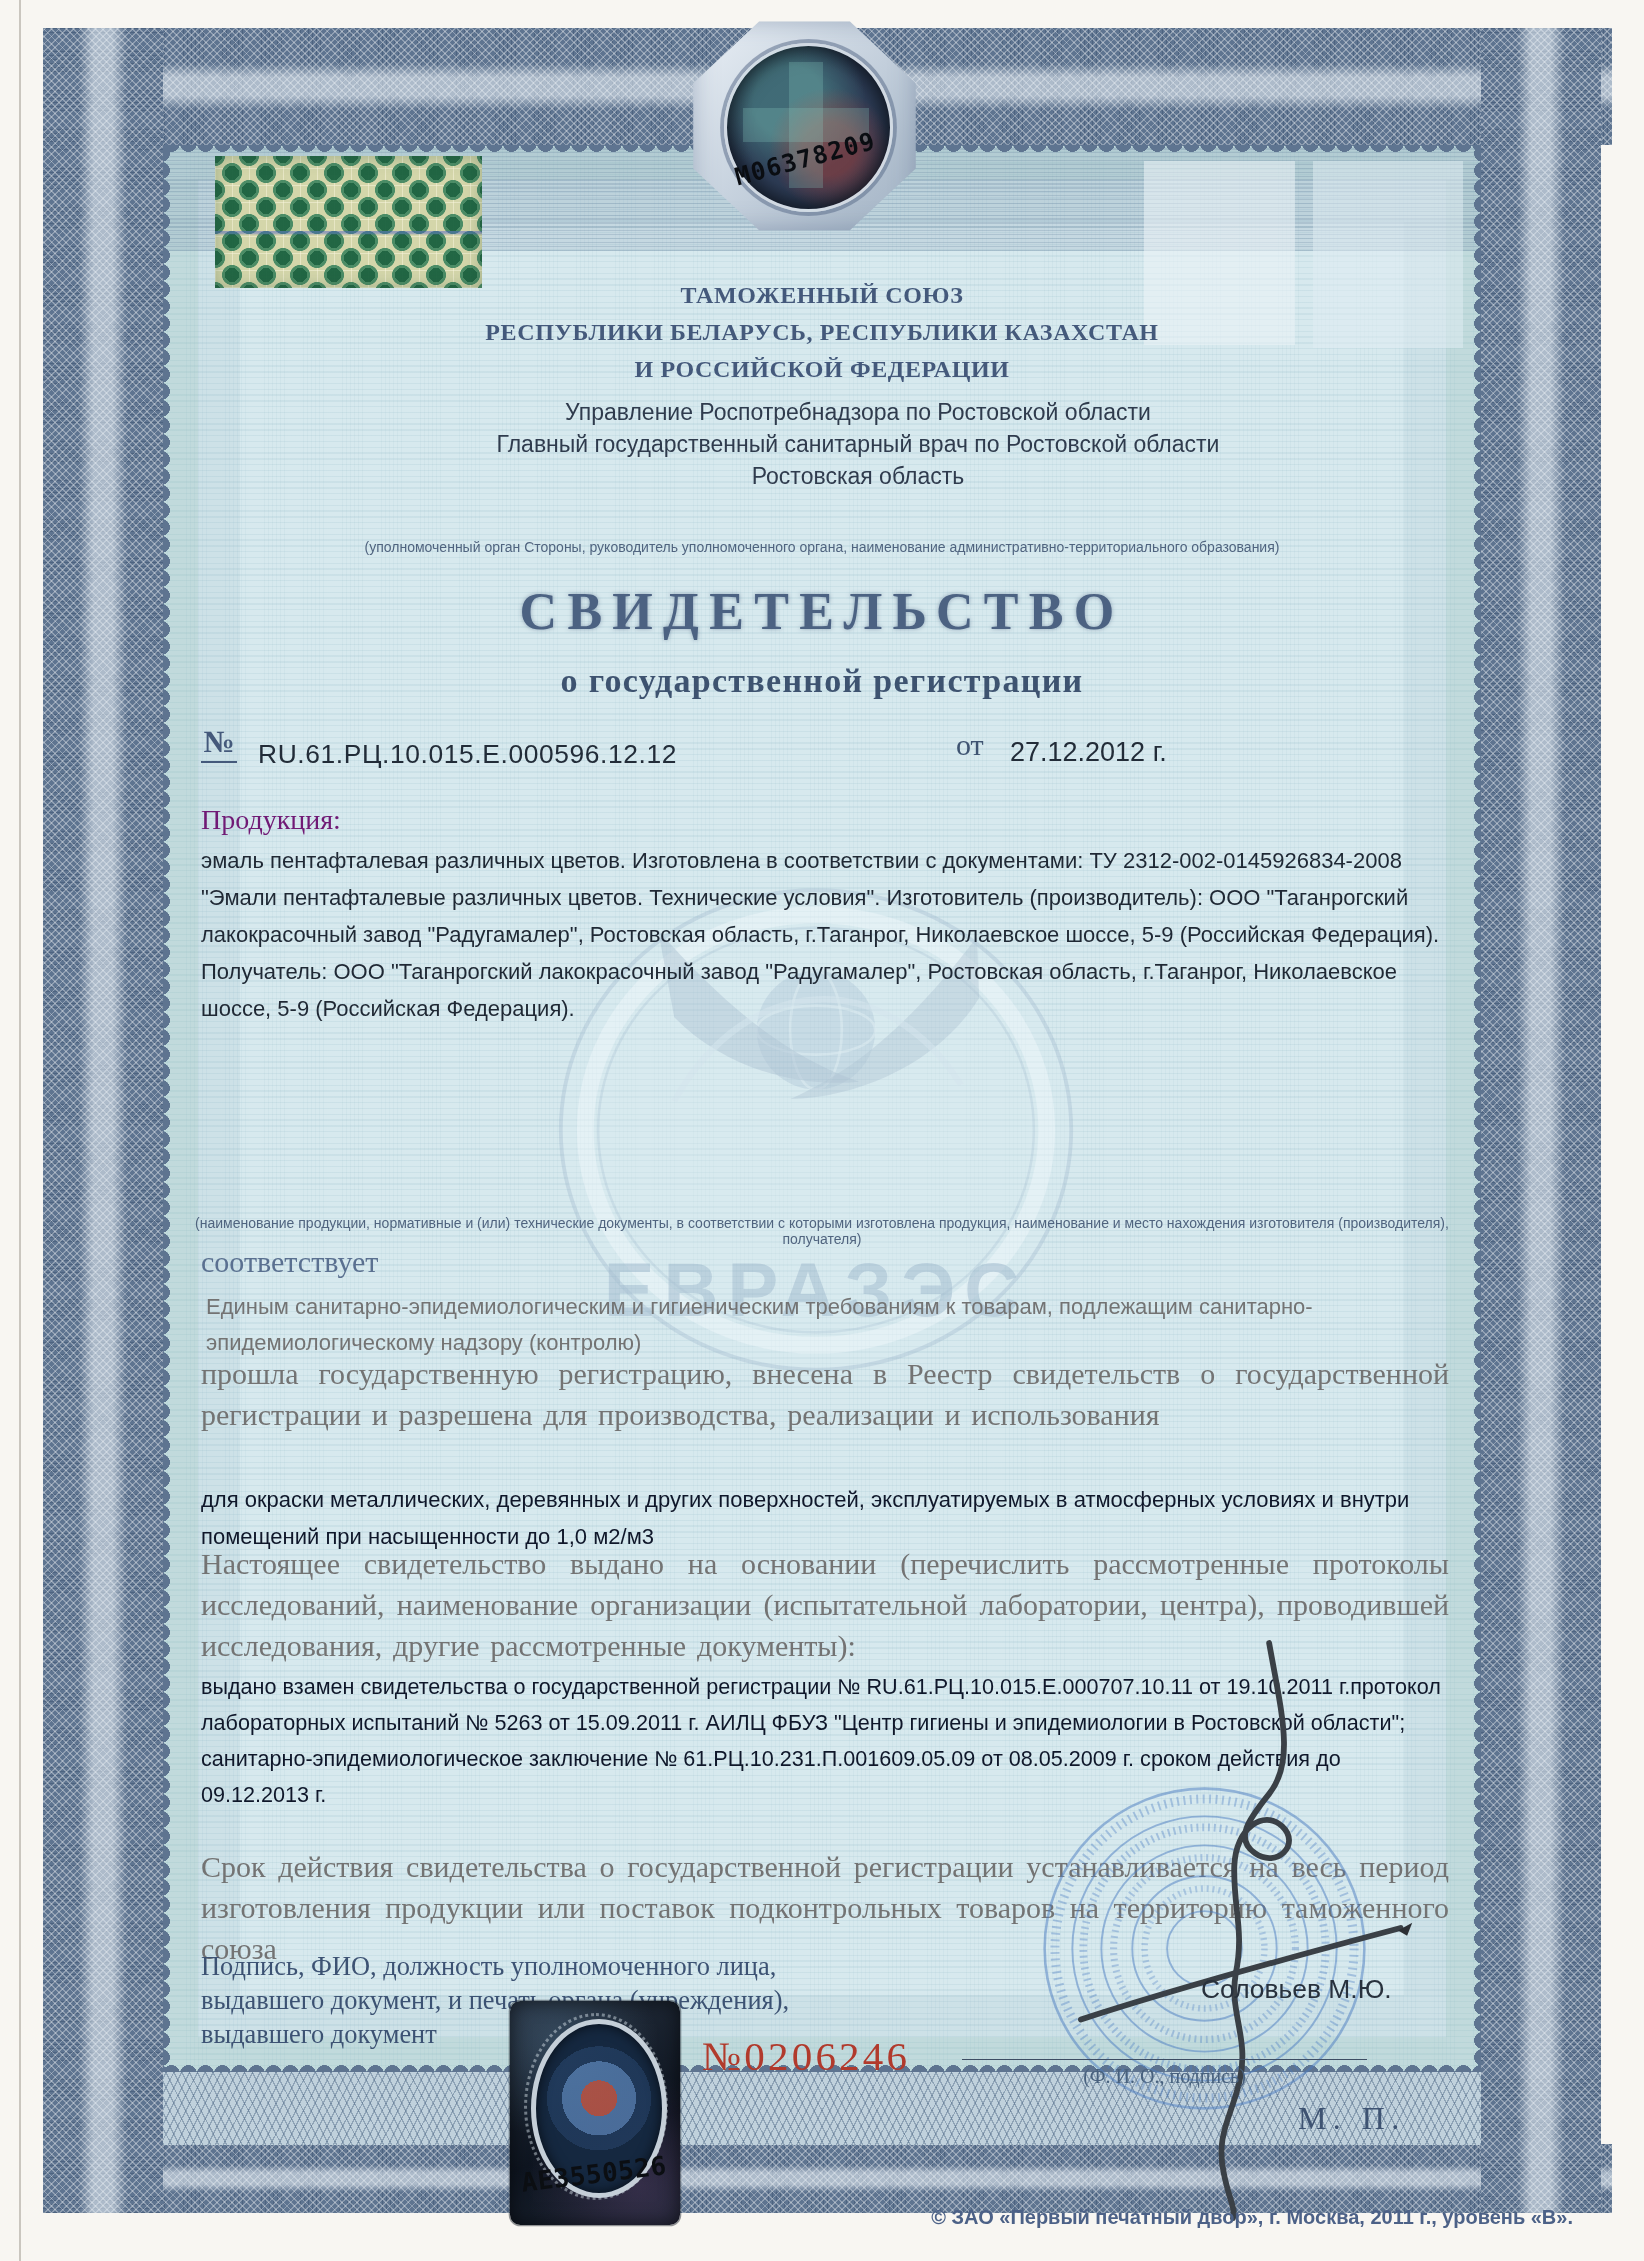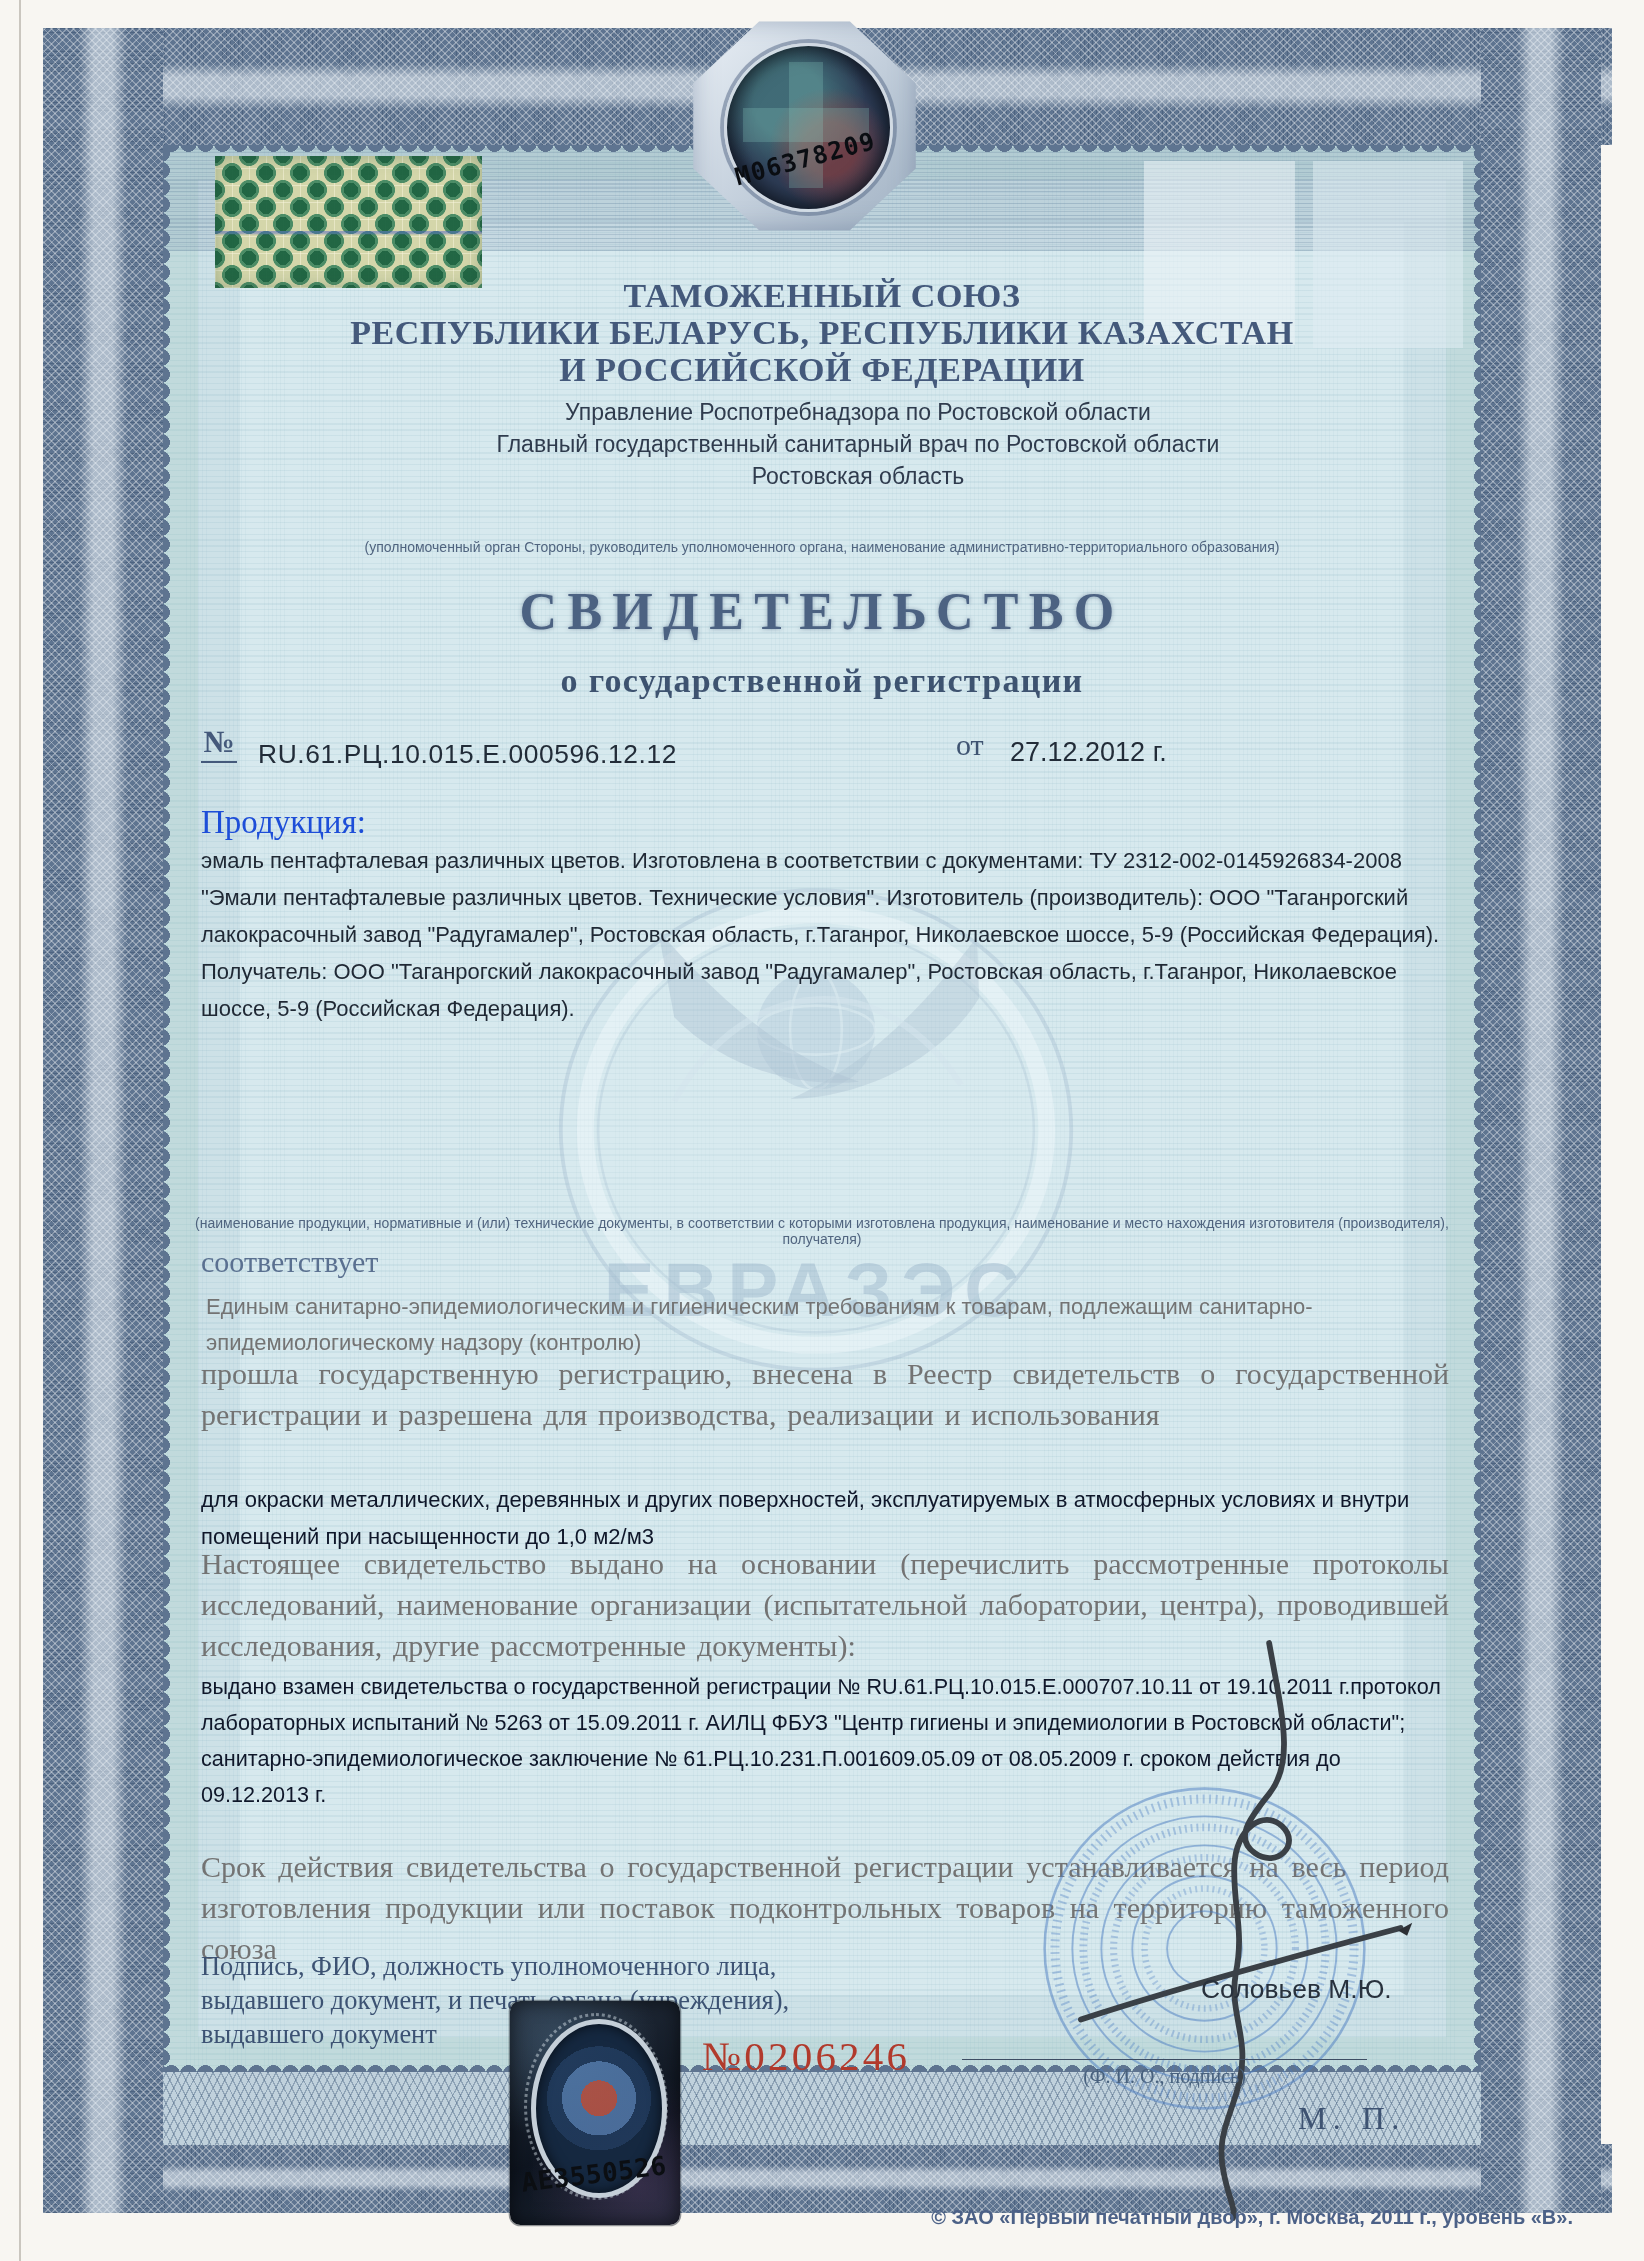--- a/index.html
+++ b/index.html
@@ -62,35 +62,35 @@
        radial-gradient(circle at 17px 17px, rgba(24,96,62,.95) 0 7px, rgba(60,132,94,.9) 7px 9.7px, rgba(0,0,0,0) 10.3px),
        repeating-linear-gradient(0deg, rgba(246,243,218,.55) 0 1.3px, transparent 1.3px 17px),
        repeating-linear-gradient(90deg, rgba(246,243,218,.55) 0 1.3px, transparent 1.3px 17px);
      background-size:100% 100%,34px 34px,34px 34px,100% 100%,100% 100%;
      background-position:0 0,0 0,17px 17px,0 0,0 0;
      box-shadow:inset 0 0 17px rgba(40,80,60,.35);}
 
   .patch{position:absolute;}
   .center{text-align:center;}
   .union{position:absolute;left:161px;width:1322px;top:277px;font-family:"Liberation Serif",serif;
-     font-weight:bold;font-size:34px;line-height:37px;color:#44597b;letter-spacing:0.6px;}
+     font-weight:bold;font-size:24px;line-height:37px;color:#44597b;letter-spacing:0.6px;}
   .authority{position:absolute;left:161px;width:1322px;top:396px;font-size:23px;line-height:32px;color:#2f3b4d;margin-left:36px;}
   .cap{position:absolute;left:161px;width:1322px;color:#50647f;}
   .cap1{top:539px;font-size:14px;}
   .cap2{top:1215px;font-size:14px;}
   .big-title{position:absolute;left:161px;width:1322px;top:582px;font-family:"Liberation Serif",serif;
      font-weight:bold;font-size:52px;letter-spacing:10.3px;color:#4c6282;text-shadow:0 0 4.5px rgba(76,98,130,.5);}
   .sub-title{position:absolute;left:161px;width:1322px;top:662px;font-family:"Liberation Serif",serif;
      font-weight:bold;font-size:34px;letter-spacing:1.3px;color:#3e5370;}
   .no-sign{position:absolute;left:201px;top:724px;font-family:"Liberation Serif",serif;font-size:31px;
      font-weight:bold;color:#44597b;border-bottom:2.6px solid #44597b;padding:0 2.6px 1.3px 2.6px;}
   .no-value{position:absolute;left:258px;top:739px;font-size:26.4px;color:#222c38;letter-spacing:0.6px;}
   .from-label{position:absolute;left:956px;top:728px;font-family:"Liberation Serif",serif;font-size:30px;color:#3f5472;}
   .from-date{position:absolute;left:1010px;top:737px;font-size:27px;color:#222c38;}
-  .prod-label{position:absolute;left:201px;top:804px;font-family:"Liberation Serif",serif;font-size:33px;color:#1d4ed8;}
+  .prod-label{position:absolute;left:201px;top:804px;font-family:"Liberation Serif",serif;font-size:28px;color:#701a75;}
   .prod-text{position:absolute;left:201px;top:842px;width:1248px;font-size:22px;line-height:37px;color:#1f2834;}
   .lead-word{position:absolute;left:201px;top:1245px;font-family:"Liberation Serif",serif;font-size:30px;color:#5a7090;}
   .conf-text{position:absolute;left:206px;top:1289px;width:1225px;font-size:22px;line-height:36px;color:#737373;}
   .serif-par{position:absolute;left:201px;width:1248px;font-family:"Liberation Serif",serif;font-size:30px;
      line-height:41px;color:#737373;text-align:justify;text-align-last:left;word-spacing:3.2px;}
   .sans-par{position:absolute;left:201px;width:1248px;font-size:21.6px;line-height:36px;color:#0f172a;}
   .sign-label{position:absolute;left:201px;top:1949px;width:632px;font-family:"Liberation Serif",serif;
      font-size:26.4px;line-height:34px;color:#3c5273;}
   .signer-name{position:absolute;left:1201px;top:1974px;font-size:26.4px;color:#28313d;}
   .sig-line{position:absolute;left:962px;top:2059px;width:405px;border-top:1.9px solid #3d4d63;

